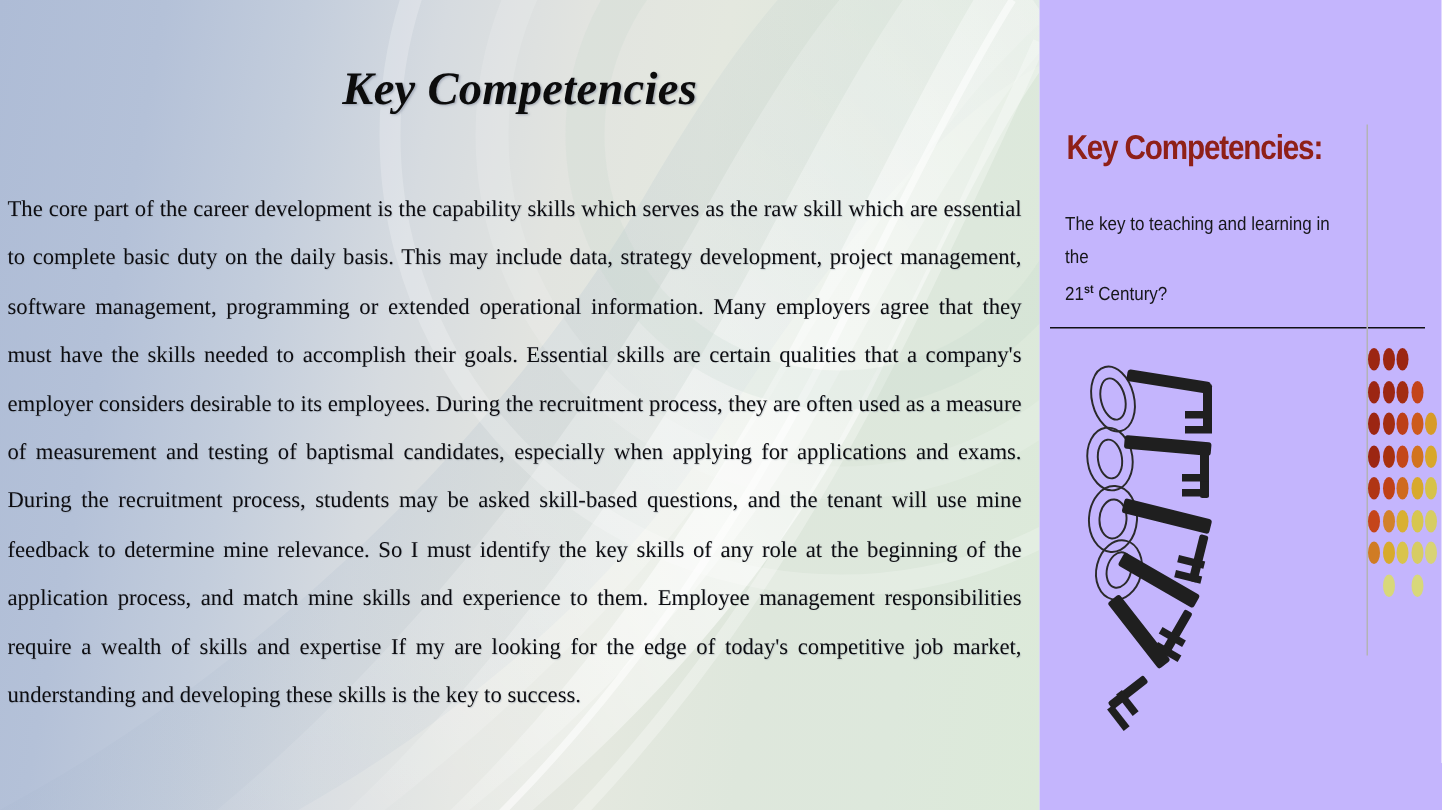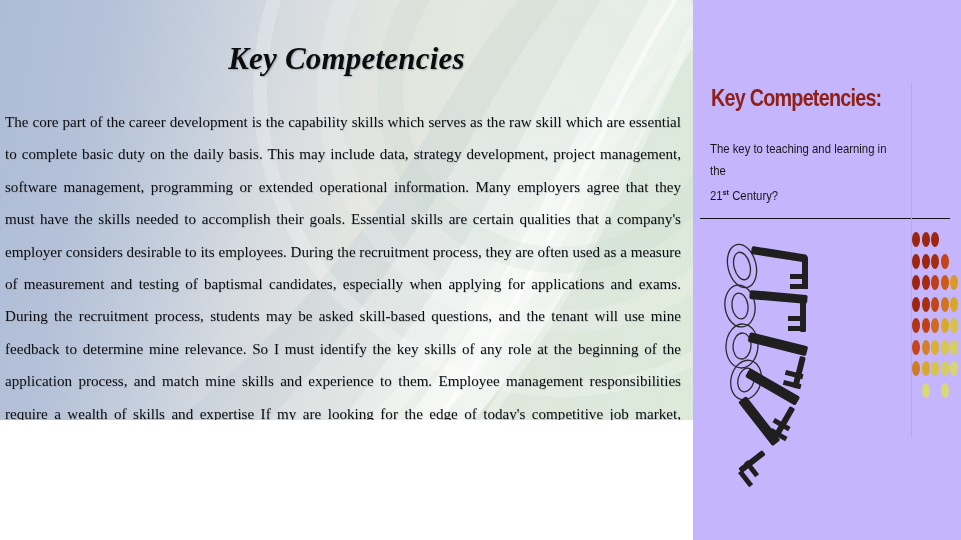--- a/index.html
+++ b/index.html
@@ -17,21 +17,21 @@
     width: 961px;
     height: 540px;
     background: #ffffff;
   }
 
   
   .slide {
     position: absolute;
     left: 0; top: 0;
     width: 693px;
-    height: 420px;
+    height: 540px;
     overflow: hidden;
     background: linear-gradient(100deg,
         #aebcd6 0%,
         #b4c1d8 14%,
         #c3cddc 26%,
         #d6dbe0 38%,
         #e2e4e0 50%,
         #e4e8df 62%,
         #dee7dc 74%,
         #dde8dc 86%,
@@ -60,21 +60,21 @@
     color: #0c0c0c;
     letter-spacing: 0.2px;
     text-shadow: 1px 1px 1.5px rgba(120,130,150,0.55);
     z-index: 4;
   }
 
   
   .slide-body {
     position: absolute;
     left: 5px;
-    top: 106px;
+    top: 124px;
     width: 676px;
     z-index: 4;
   }
 
   .slide-body p {
     font-family: "Liberation Serif", "DejaVu Serif", serif;
     font-size: 15.1px;
     line-height: 32.4px;
     color: #0d0d11;
     text-align: justify;

